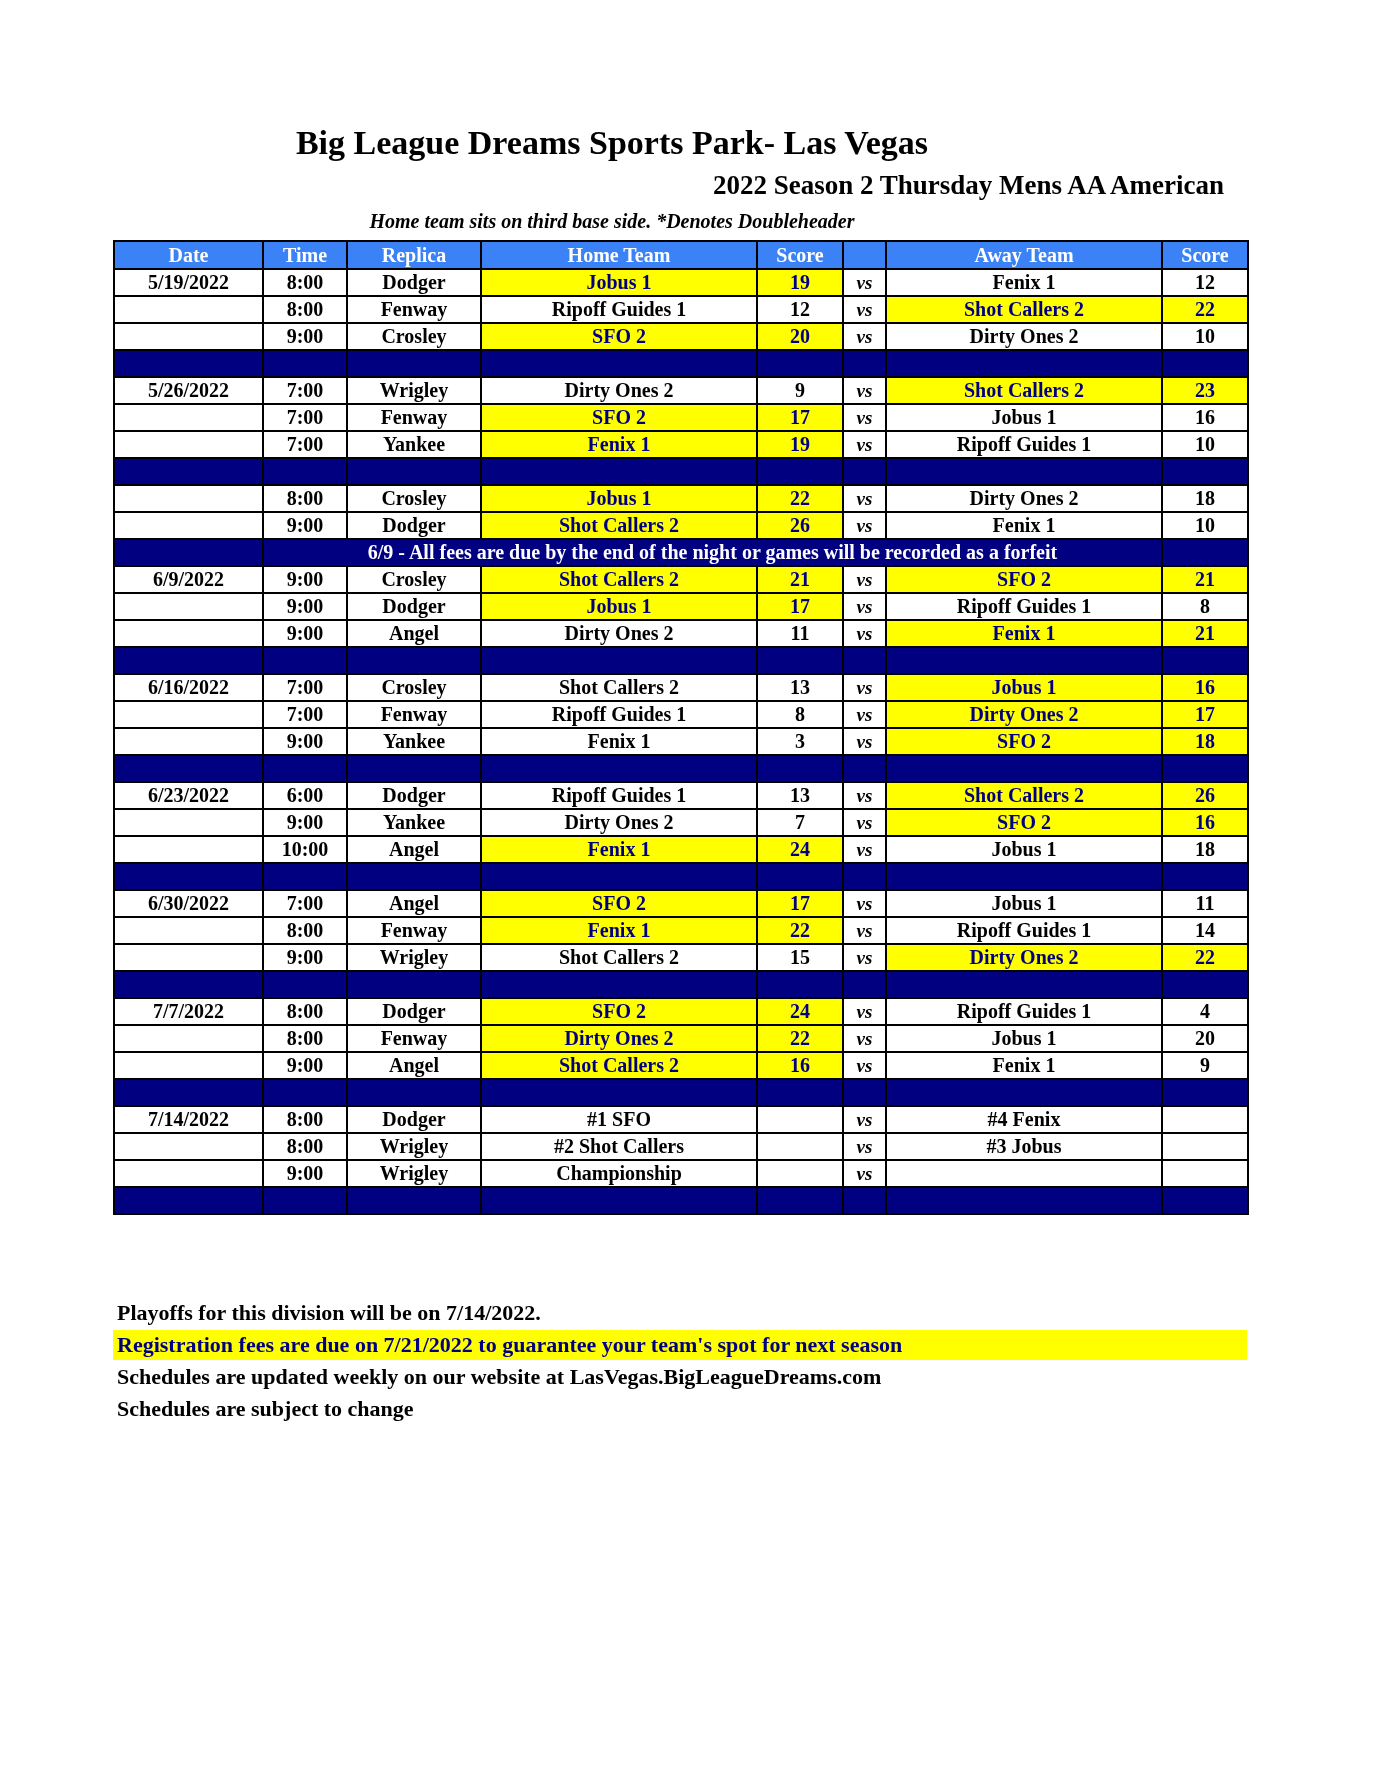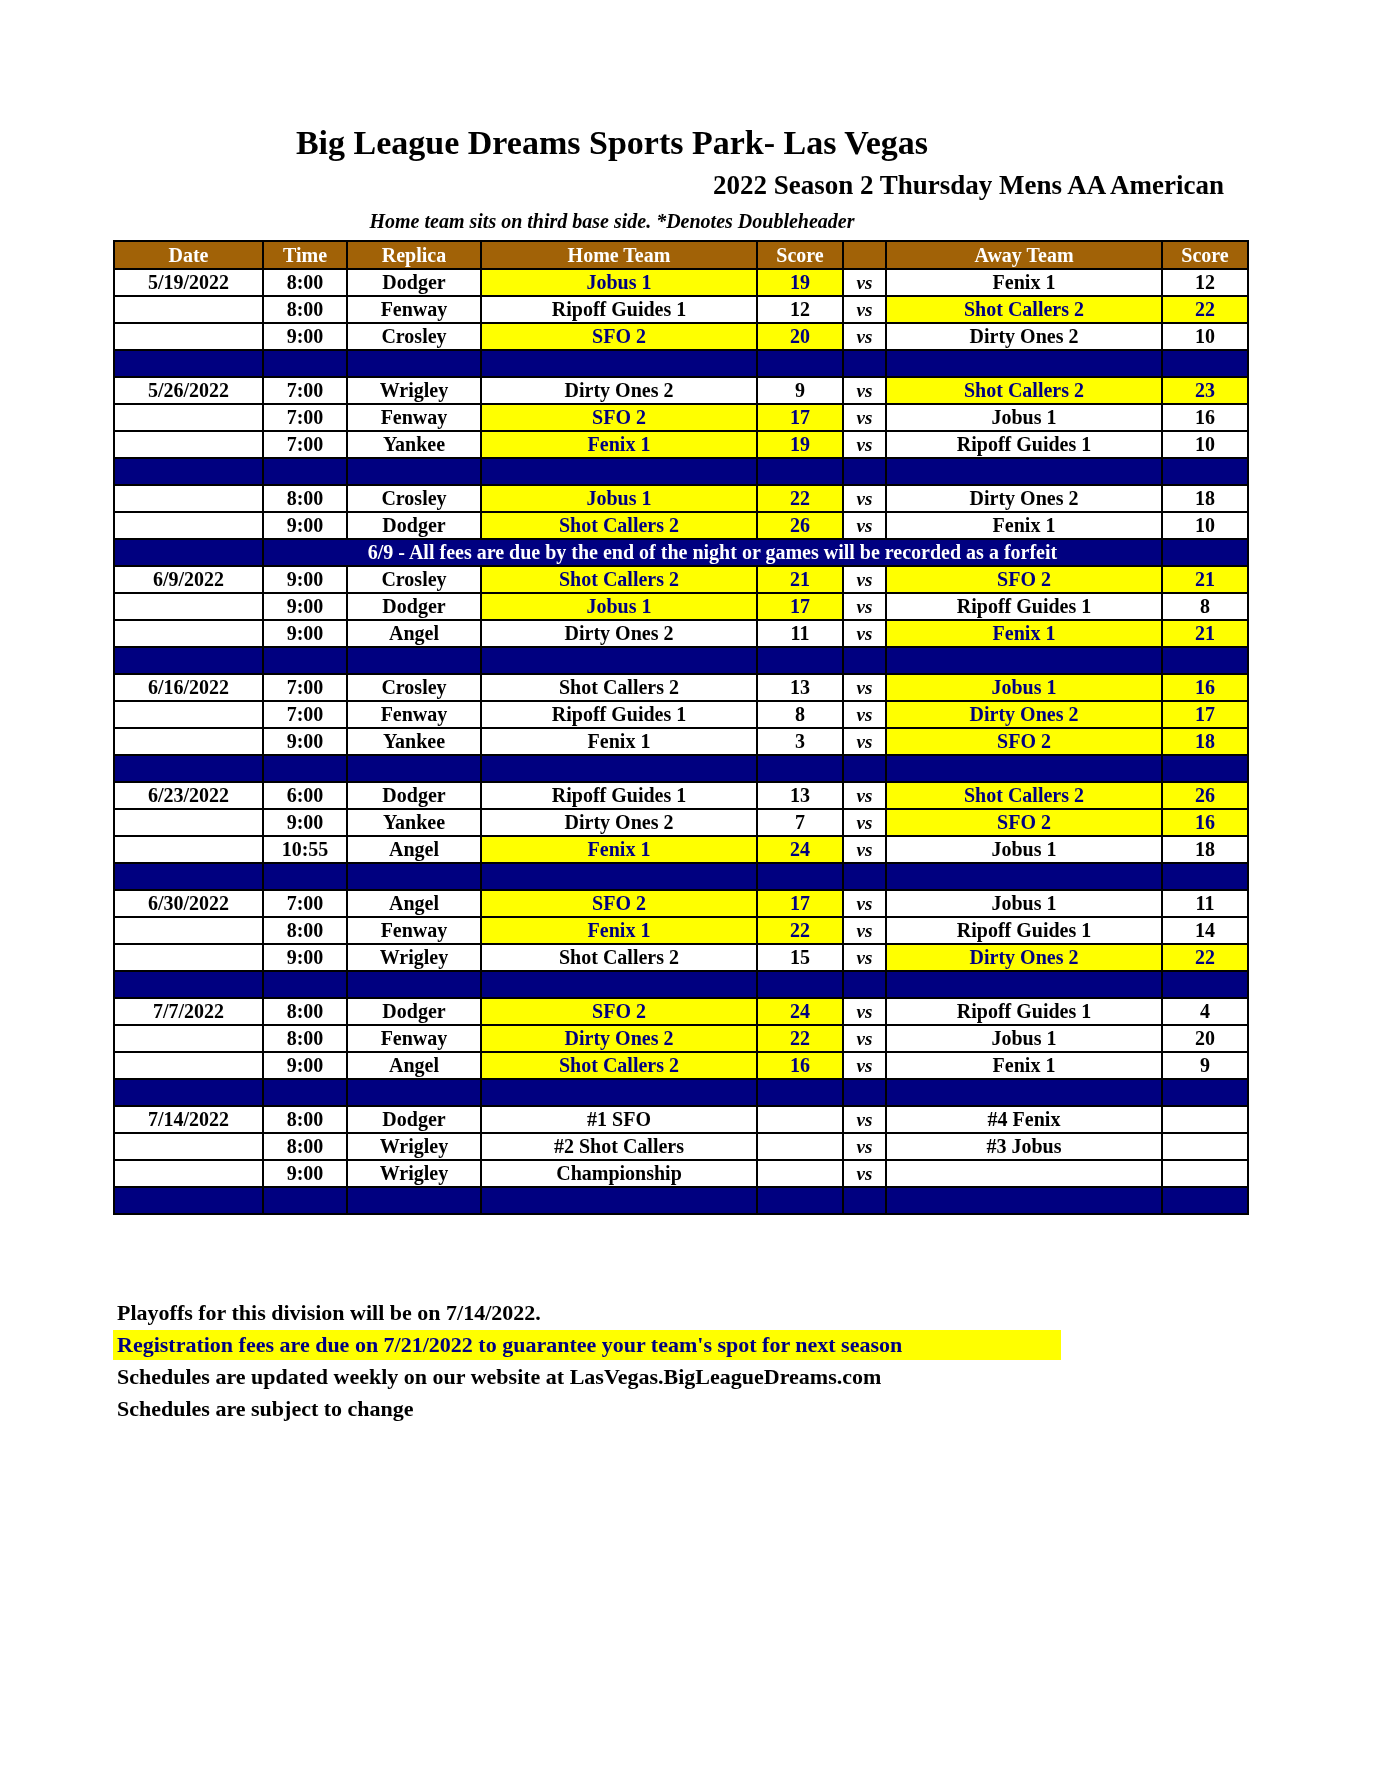--- a/index.html
+++ b/index.html
@@ -3,30 +3,30 @@
 <meta charset="utf-8">
 <style>
   html,body{margin:0;padding:0;background:#fff;}
   body{width:1377px;height:1782px;position:relative;font-family:"Liberation Serif",serif;color:#000;overflow:hidden;}
   .title{position:absolute;left:0;width:1224px;text-align:center;font-weight:bold;}
   #t1{top:124px;font-size:34px;}
   #t2{top:170px;font-size:27px;text-align:right;}
   #t3{top:210px;font-size:20px;font-style:italic;}
   table{position:absolute;left:113px;top:240px;border-collapse:collapse;table-layout:fixed;width:1134px;}
   td,th{border:2px solid #000;padding:0;height:25px;text-align:center;font-weight:bold;font-size:20px;line-height:23px;white-space:nowrap;overflow:hidden;}
-  th{background:#a16207;color:#fff;height:26px;}
+  th{background:#3b82f6;color:#fff;height:26px;}
   tr.sep td{background:#000080;height:25px;}
   tr.notice td{background:#000080;color:#fff;font-size:20px;}
   tr.alert td{background:#ff0000;color:#fff;font-size:20px;line-height:26px;height:50px;white-space:normal;}
   td.w{background:#fff;color:#000;}
   td.y{background:#ffff00;color:#000080;}
   td.vs{font-style:italic;font-size:19px;}
   .foot{position:absolute;left:117px;font-weight:bold;font-size:22px;}
   #f1{top:1300px;}
-  #f2{top:1330px;left:113px;width:948px;background:#ffff00;color:#000080;padding-left:4px;box-sizing:border-box;height:30px;line-height:30px;}
+  #f2{top:1330px;left:113px;width:1134px;background:#ffff00;color:#000080;padding-left:4px;box-sizing:border-box;height:30px;line-height:30px;}
   #f3{top:1364px;}
   #f4{top:1396px;}
 </style>
 </head>
 <body>
 
 <div class="title" id="t1">Big League Dreams Sports Park- Las Vegas</div>
 <div class="title" id="t2">2022 Season 2 Thursday Mens AA American</div>
 <div class="title" id="t3">Home team sits on third base side.  *Denotes Doubleheader</div>
 
@@ -254,21 +254,21 @@
         <td class="w">9:00</td>
         <td class="w">Yankee</td>
         <td class="w">Dirty Ones 2</td>
         <td class="w">7</td>
         <td class="w vs">vs</td>
         <td class="y">SFO 2</td>
         <td class="y">16</td>
       </tr>
       <tr>
         <td class="w"></td>
-        <td class="w">10:55</td>
+        <td class="w">10:00</td>
         <td class="w">Angel</td>
         <td class="y">Fenix 1</td>
         <td class="y">24</td>
         <td class="w vs">vs</td>
         <td class="w">Jobus 1</td>
         <td class="w">18</td>
       </tr>
       <tr class="sep">
         <td></td>
         <td></td>

